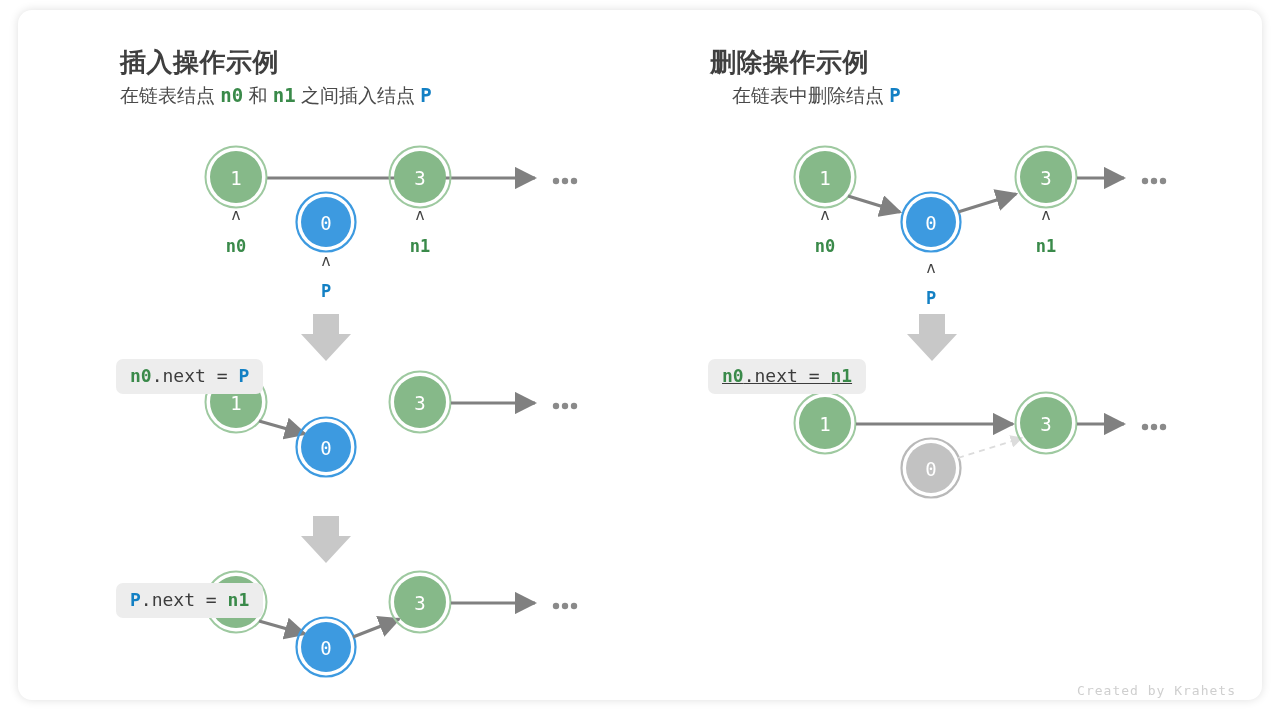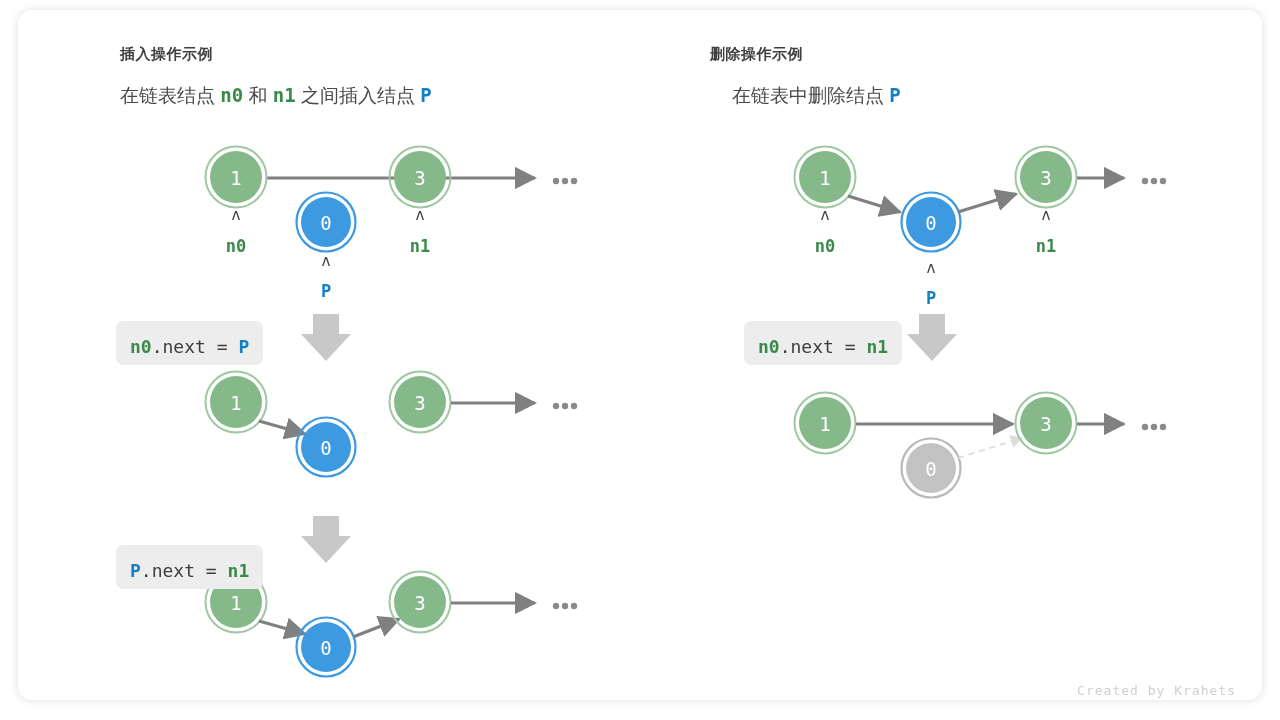--- a/index.html
+++ b/index.html
@@ -14,45 +14,46 @@
     position:absolute;
     left:18px;top:10px;
     width:1244px;height:690px;
     background:#ffffff;
     border-radius:14px;
     box-shadow:0 0 10px rgba(0,0,0,.13);
   }
   
   .panel-title{
     position:absolute;
-    font-size:15px;font-weight:bold;color:#3f3f3f;
+    font-size:26px;font-weight:bold;color:#3f3f3f;
     letter-spacing:.5px;white-space:nowrap;
   }
   .panel-sub{
     position:absolute;
     font-size:19px;color:#4a4a4a;
     white-space:nowrap;
   }
   .v-green{color:#3a8a4a;font-weight:bold;font-family:"DejaVu Sans Mono","Liberation Mono",monospace;}
   .v-blue{color:#1380c4;font-weight:bold;font-family:"DejaVu Sans Mono","Liberation Mono",monospace;}
 
   
   .stage{position:absolute;left:0;top:0;width:1280px;height:720px;pointer-events:none;}
 
   
   .chip{
     position:absolute;
     background:#ededed;
     border-radius:7px;
-    padding:17px 14px 9px 14px;
+    padding:8px 14px 9px 14px;
     font-family:"DejaVu Sans Mono","Liberation Mono",monospace;
     font-size:18px;
     color:#3c3c3c;
     white-space:nowrap;
     line-height:1;
+    margin-top:38px;
   }
   .chip .g{color:#3a8a4a;font-weight:bold;}
   .chip .b{color:#1380c4;font-weight:bold;}
 
   
   .ptr-label{
     position:absolute;
     font-family:"DejaVu Sans Mono","Liberation Mono",monospace;
     font-size:17px;font-weight:bold;
     white-space:nowrap;
@@ -280,17 +281,17 @@
   <span>在链表中删除结点 </span><span class="v-blue">P</span>
 </div>
 
 <div class="caret" style="left:815px;top:208px;width:20px;">ʌ</div>
 <div class="ptr-label ptr-green" style="left:805px;top:236px;width:40px;">n0</div>
 <div class="caret" style="left:1036px;top:208px;width:20px;">ʌ</div>
 <div class="ptr-label ptr-green" style="left:1026px;top:236px;width:40px;">n1</div>
 <div class="caret" style="left:921px;top:261px;width:20px;">ʌ</div>
 <div class="ptr-label ptr-blue" style="left:916px;top:288px;width:30px;">P</div>
 
-<div class="chip" style="left:744px;top:321px;">
+<div class="chip" style="left:708px;top:321px;text-decoration:underline;">
   <span class="g">n0</span><span>.next = </span><span class="g">n1</span>
 </div>
 
 <div class="credit">Created by Krahets</div>
 
 </body></html>

